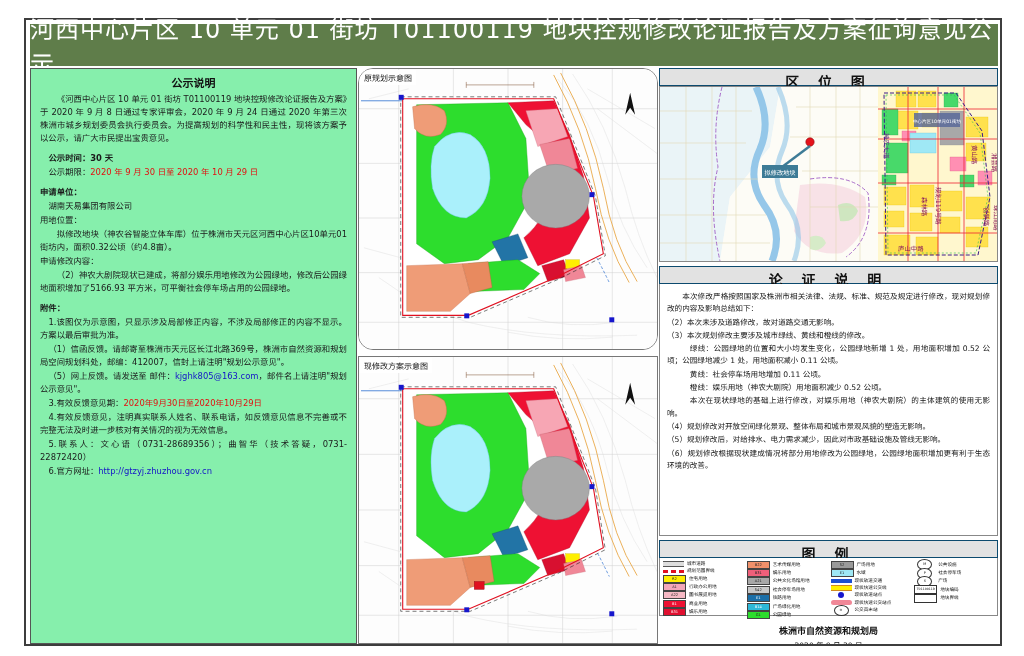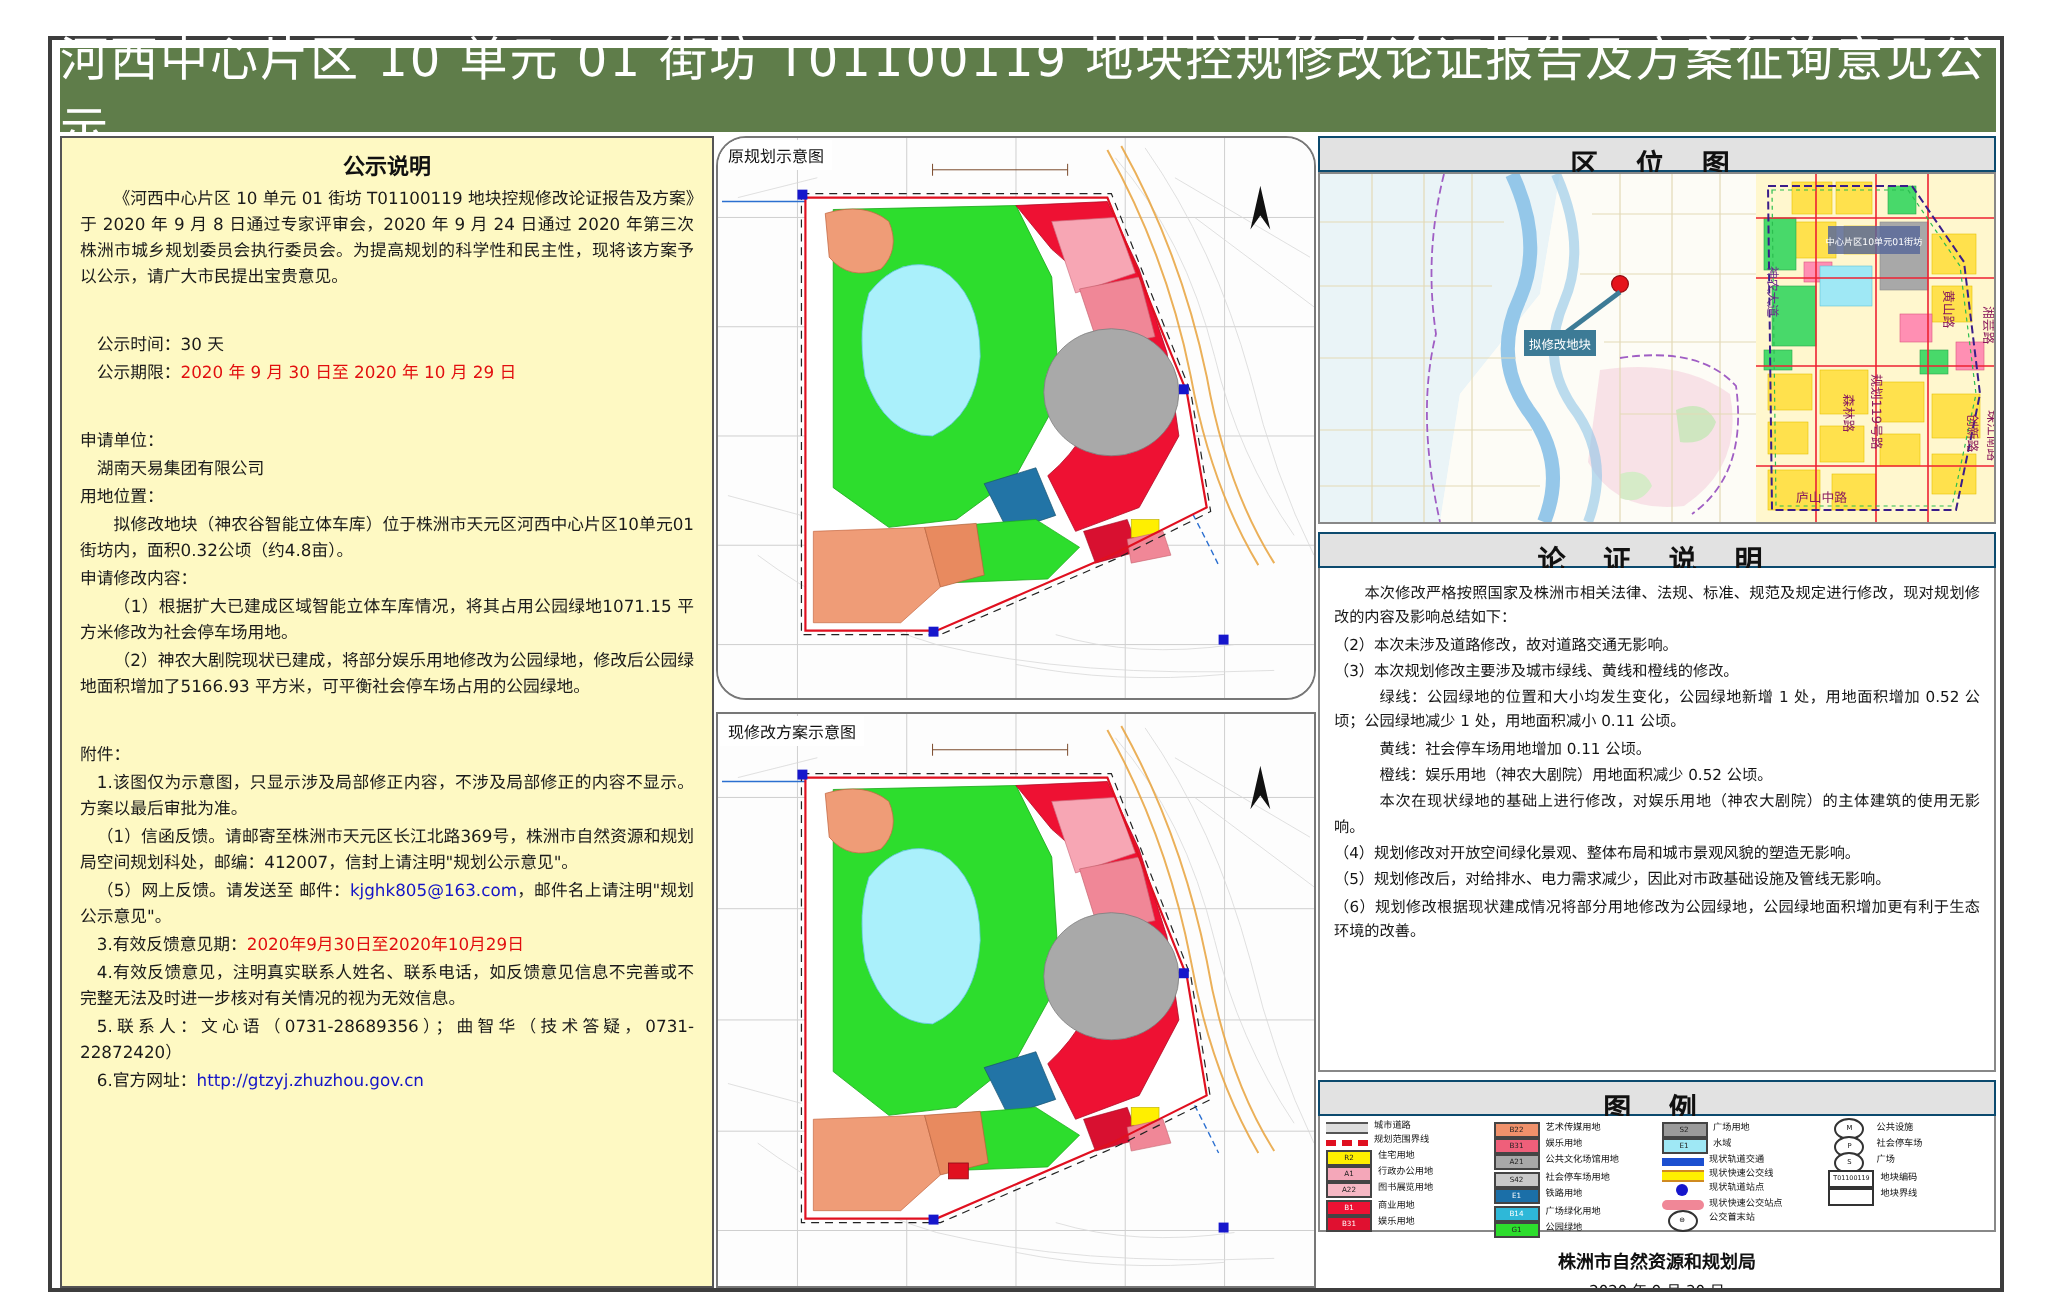--- a/index.html
+++ b/index.html
@@ -21,21 +21,21 @@
   .title-bar{
     position:absolute;left:4px;top:4px;width:968px;height:42px;
     background:#5f7d4a;color:#ffffff;
     display:flex;align-items:center;justify-content:center;
     font-size:24px;letter-spacing:1px;font-weight:400;
     box-sizing:border-box;
   }
   
   .col-left{
     position:absolute;left:4px;top:48px;width:327px;height:576px;
-    border:1px solid #555;box-sizing:border-box;background:#fef9c3;
+    border:1px solid #555;box-sizing:border-box;background:#86efac;
     overflow:hidden;
   }
   .col-mid{
     position:absolute;left:332px;top:48px;width:300px;height:576px;
     box-sizing:border-box;overflow:hidden;
   }
   .col-right{
     position:absolute;left:633px;top:48px;width:339px;height:576px;
     box-sizing:border-box;overflow:hidden;
   }
@@ -49,21 +49,21 @@
   .panel-title{
     text-align:center;font-size:11px;padding:5px 0 3px;color:#111;font-weight:bold;
   }
   .ptxt{
     font-size:8.4px;line-height:1.55;color:#1a1a1a;
     padding:0 9px;text-align:justify;
   }
   .ptxt p{margin:0 0 1px 0;}
   .ptxt p.ind{text-indent:2em;}
   .ptxt p.ind1{text-indent:1em;}
-  .ptxt p.gap{margin-top:21px;}
+  .ptxt p.gap{margin-top:7px;font-weight:bold;}
   .red{color:#e20f0f;}
   .blue{color:#1414c8;margin-top:20px;}
   
   .map-label{
     font-size:8px;padding:2px 4px;background:#ffffff;color:#111;
     position:absolute;left:1px;top:1px;z-index:5;
   }
   .mapbox{
     position:relative;border:1px solid #777;box-sizing:border-box;
     background:#fdfdfd;overflow:hidden;
@@ -132,21 +132,20 @@
     <div class="panel-title">公示说明</div>
     <div class="ptxt">
       <p class="ind">《河西中心片区 10 单元 01 街坊 T01100119 地块控规修改论证报告及方案》于 2020 年 9 月 8 日通过专家评审会，2020 年 9 月 24 日通过 2020 年第三次株洲市城乡规划委员会执行委员会。为提高规划的科学性和民主性，现将该方案予以公示，请广大市民提出宝贵意见。</p>
       <p class="gap" style="text-indent:1em">公示时间：30 天</p>
       <p style="text-indent:1em"><span>公示期限：</span><span class="red">2020 年 9 月 30 日至 2020 年 10 月 29 日</span></p>
       <p class="gap">申请单位：</p>
       <p class="ind1">湖南天易集团有限公司</p>
       <p>用地位置：</p>
       <p class="ind">拟修改地块（神农谷智能立体车库）位于株洲市天元区河西中心片区10单元01街坊内，面积0.32公顷（约4.8亩）。</p>
       <p>申请修改内容：</p>
-      <p class="ind">（1）根据扩大已建成区域智能立体车库情况，将其占用公园绿地1071.15 平方米修改为社会停车场用地。</p>
       <p class="ind">（2）神农大剧院现状已建成，将部分娱乐用地修改为公园绿地，修改后公园绿地面积增加了5166.93 平方米，可平衡社会停车场占用的公园绿地。</p>
       <p class="gap">附件：</p>
       <p class="ind1">1.该图仅为示意图，只显示涉及局部修正内容，不涉及局部修正的内容不显示。方案以最后审批为准。</p>
       <p class="ind1">（1）信函反馈。请邮寄至株洲市天元区长江北路369号，株洲市自然资源和规划局空间规划科处，邮编：412007，信封上请注明"规划公示意见"。</p>
       <p class="ind1"><span>（5）网上反馈。请发送至 邮件：</span><span class="blue">kjghk805@163.com</span><span>，邮件名上请注明"规划公示意见"。</span></p>
       <p class="ind1"><span>3.有效反馈意见期：</span><span class="red">2020年9月30日至2020年10月29日</span></p>
       <p class="ind1">4.有效反馈意见，注明真实联系人姓名、联系电话，如反馈意见信息不完善或不完整无法及时进一步核对有关情况的视为无效信息。</p>
       <p class="ind1">5.联系人：文心语（0731-28689356）；曲智华（技术答疑，0731-22872420）</p>
       <p class="ind1"><span>6.官方网址：</span><span class="blue">http://gtzyj.zhuzhou.gov.cn</span></p>
     </div>

